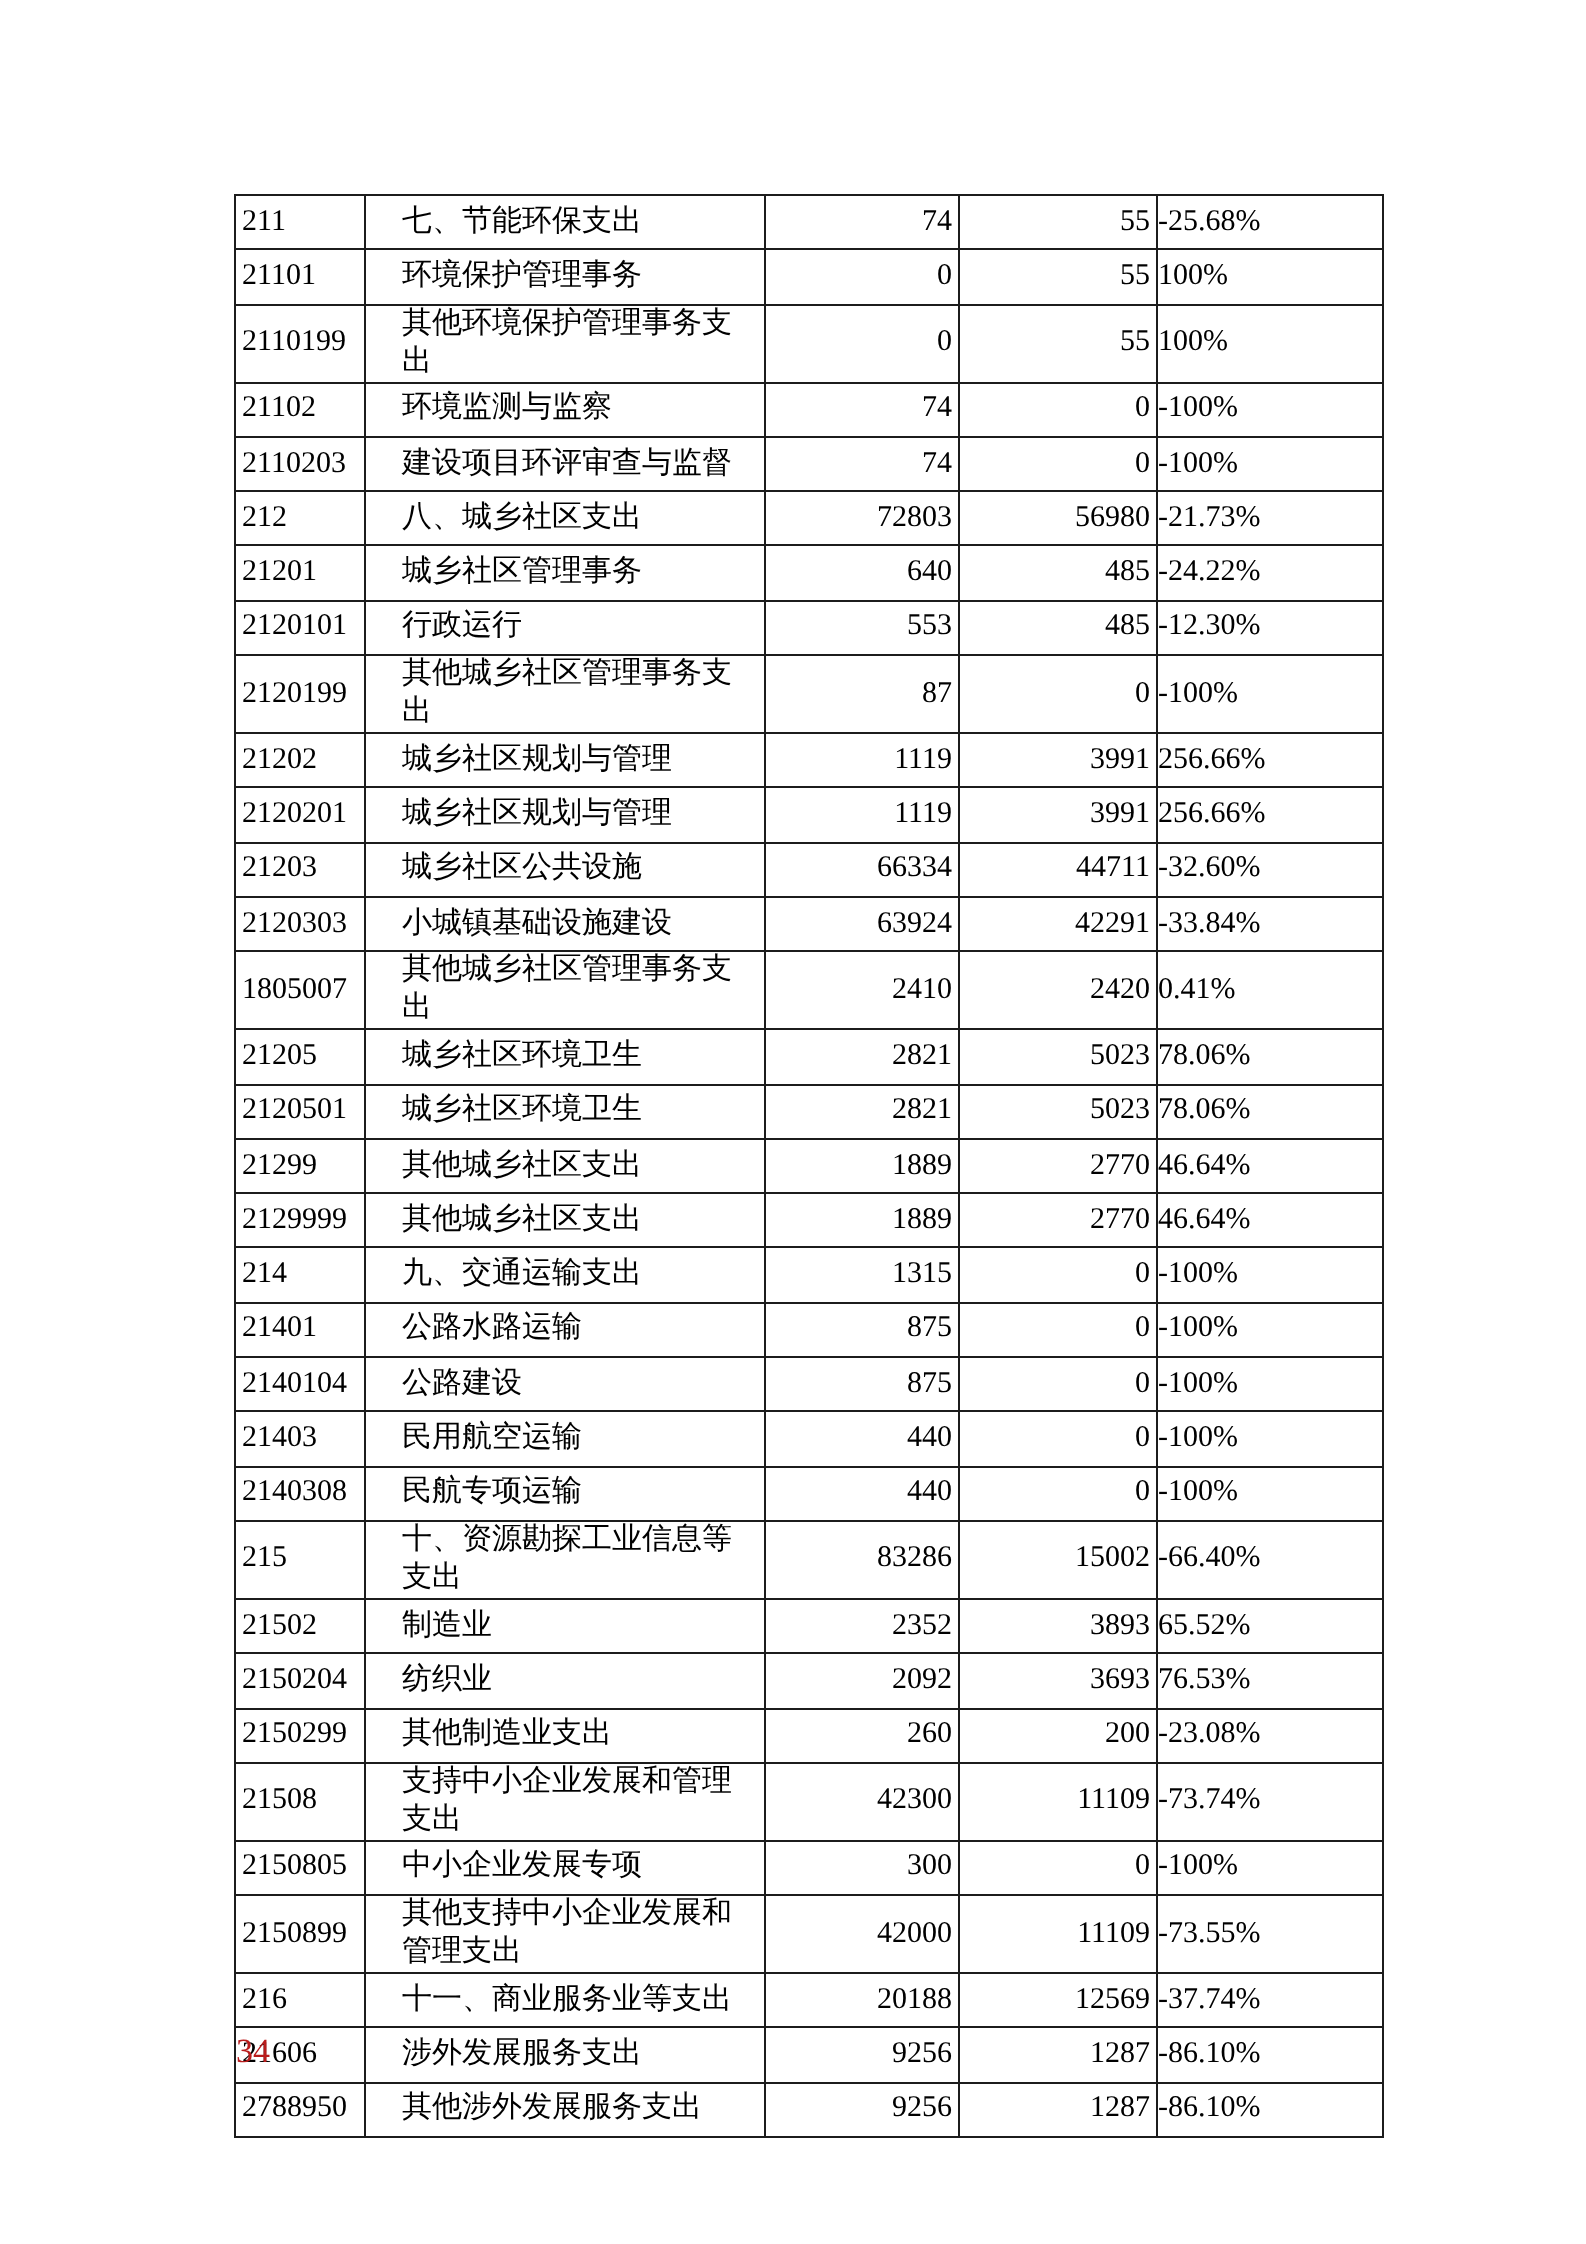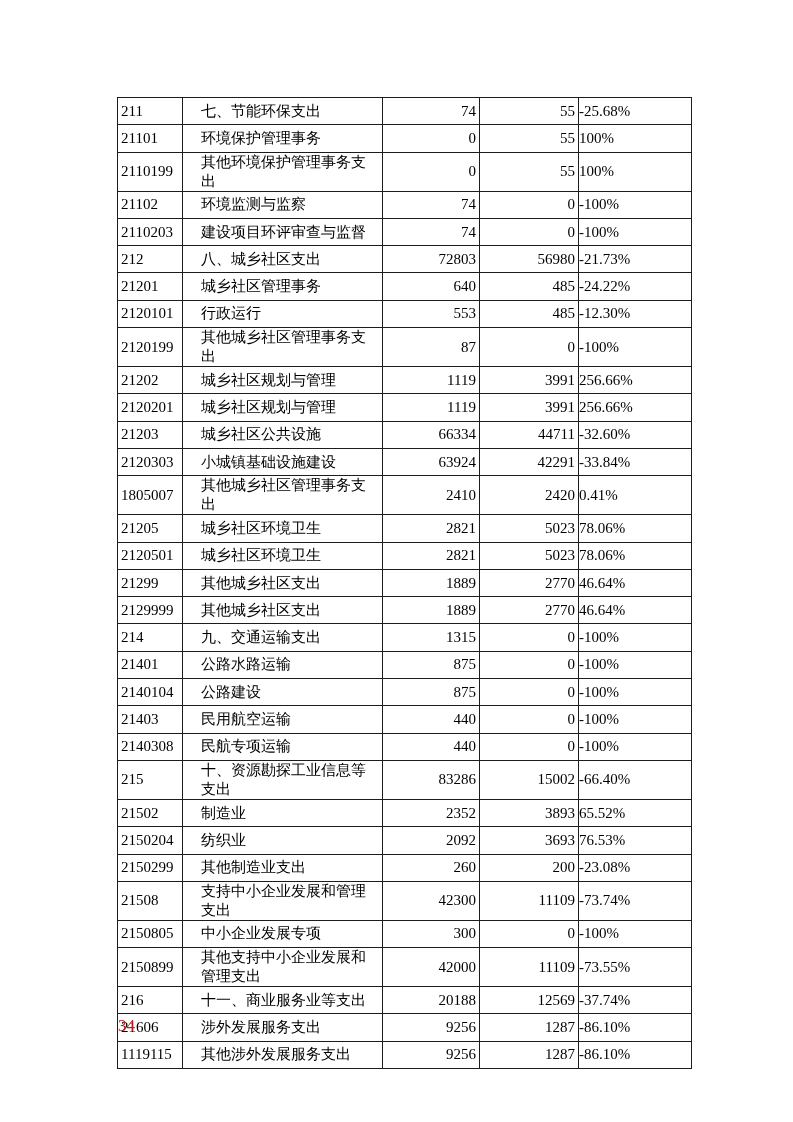--- a/index.html
+++ b/index.html
@@ -274,21 +274,21 @@
       <td class="c-pct">-37.74%</td>
     </tr>
         <tr>
       <td class="c-code">21606</td>
       <td class="c-name">涉外发展服务支出</td>
       <td class="c-num">9256</td>
       <td class="c-num">1287</td>
       <td class="c-pct">-86.10%</td>
     </tr>
         <tr>
-      <td class="c-code">1119115</td>
+      <td class="c-code">2788950</td>
       <td class="c-name">其他涉外发展服务支出</td>
       <td class="c-num">9256</td>
       <td class="c-num">1287</td>
       <td class="c-pct">-86.10%</td>
     </tr>
       </tbody>
   </table>
 
   <div class="page-number">34</div>
 

